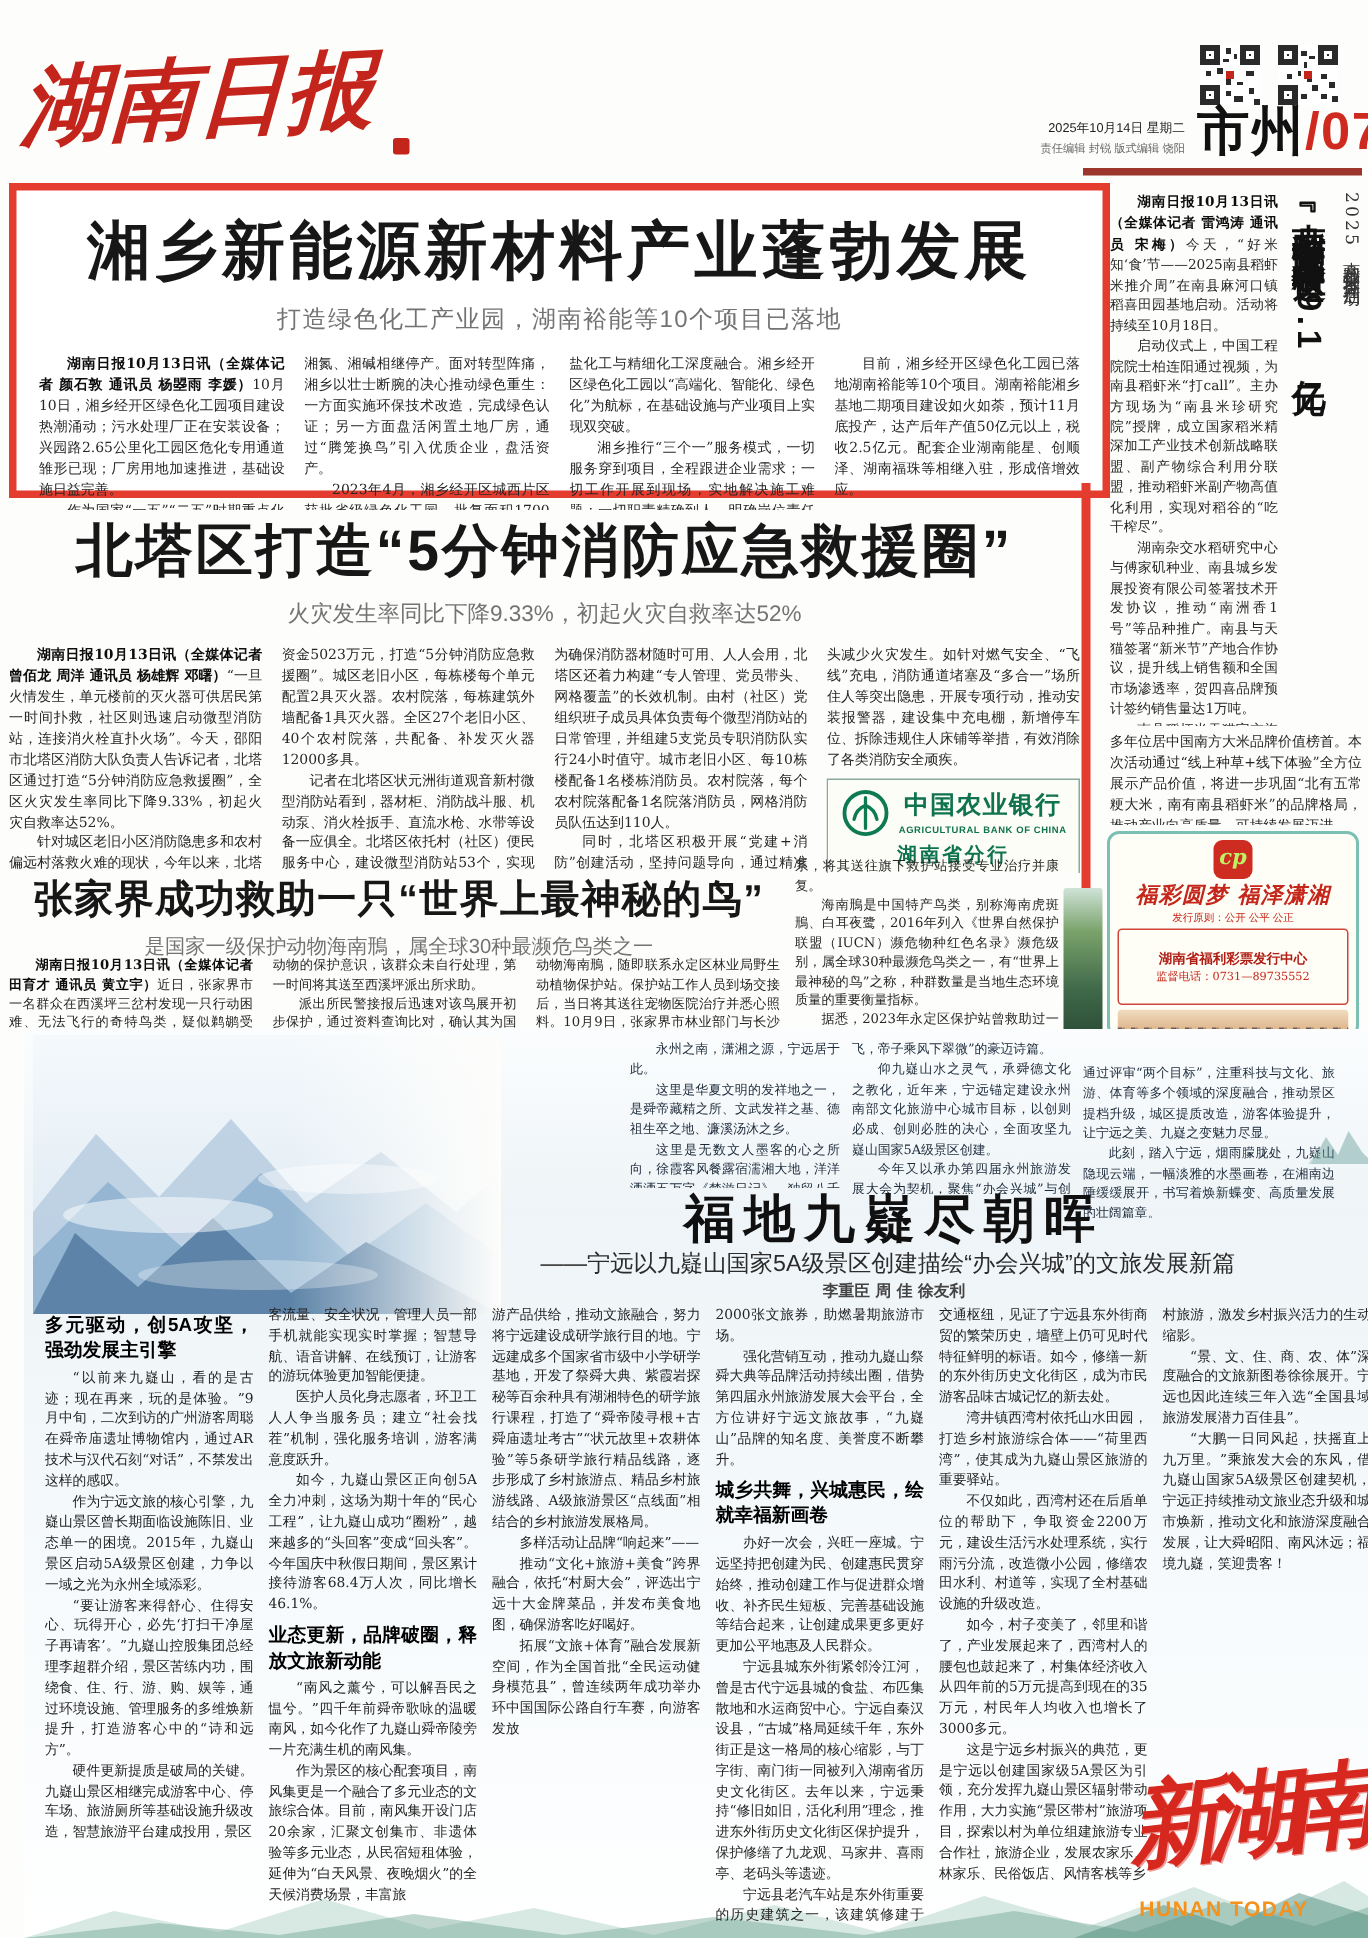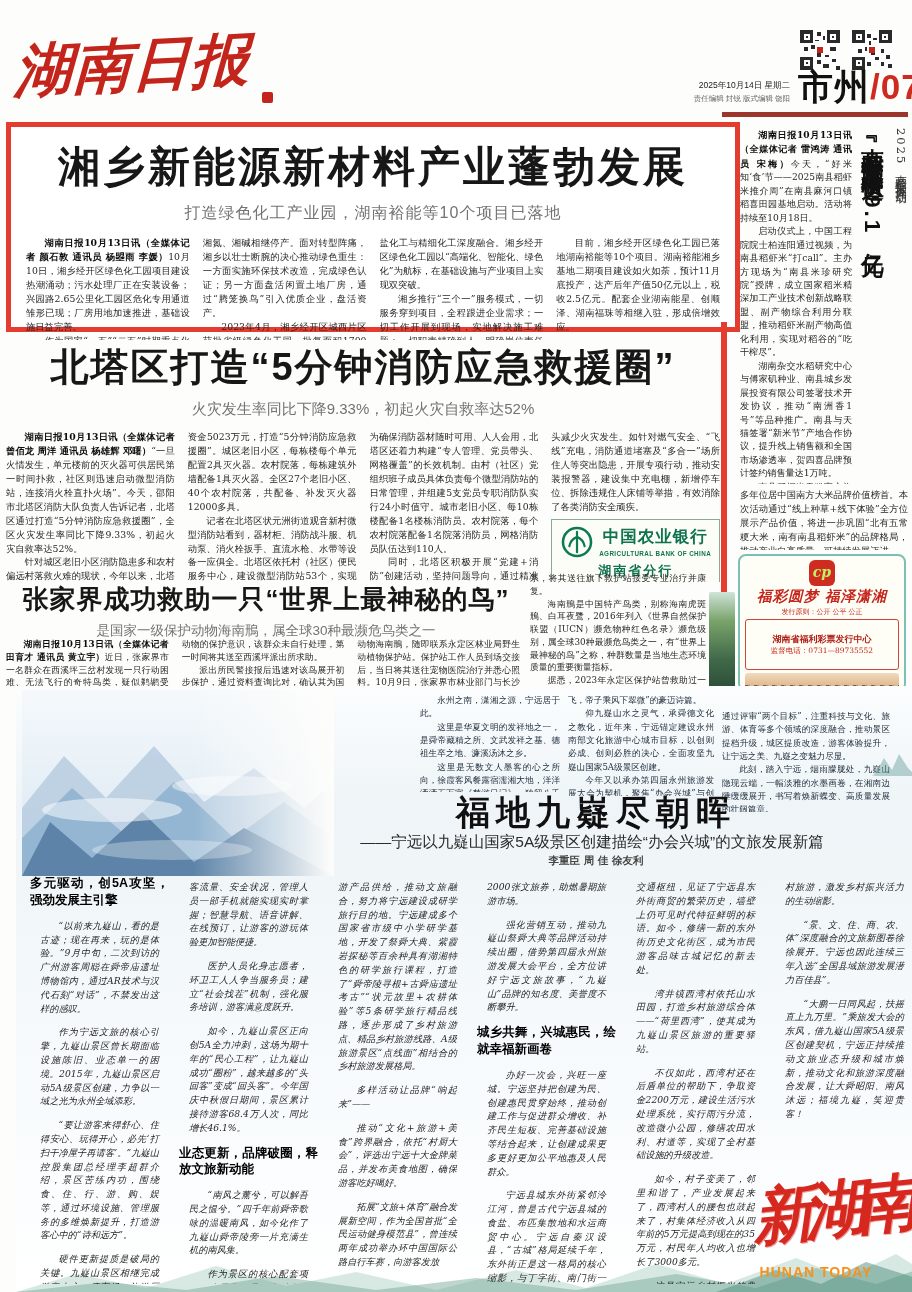--- a/index.html
+++ b/index.html
@@ -83,21 +83,21 @@
   .fintro{position:absolute;font-size:8.6px;line-height:1.55;color:#1c2a3a;text-align:justify;overflow:hidden;}
   .fintro p{margin:0;text-indent:2em;}
   .fintro p.cont{text-indent:0;}
   .ftitle{position:absolute;left:320px;top:104px;width:520px;text-align:center;font-family:"Liberation Sans",sans-serif;
           font-weight:900;font-size:34px;letter-spacing:6px;color:#101010;}
   .fsub{position:absolute;left:226px;top:146px;width:700px;text-align:center;font-family:"Liberation Sans",sans-serif;
         font-size:15.5px;color:#2b2b2b;}
   .fauth{position:absolute;left:320px;top:168px;width:520px;text-align:center;font-size:10.5px;font-weight:700;color:#444;}
   .fcols{position:absolute;left:14px;top:184px;width:884px;height:414px;display:flex;gap:10px;z-index:1;}
   .fcol{flex:1;overflow:hidden;font-size:9.2px;line-height:1.5;text-align:justify;color:#242424;}
-  .fcol p{margin:10px;text-indent:2em;font-style:italic;}
+  .fcol p{margin:0;text-indent:2em;}
   .fcol p.cont{text-indent:0;}
   .fcol h4{margin:5px 0 3px 0;font-family:"Liberation Sans",sans-serif;font-weight:900;font-size:12.5px;
            color:#000;line-height:1.35;text-indent:0;}
   .fmini{position:absolute;left:856px;top:66px;width:44px;height:24px;opacity:.55;}
   .bstrip{position:absolute;left:0;top:558px;width:912px;height:48px;z-index:0;}
   
   .nhn{position:absolute;left:736px;top:488px;width:180px;z-index:2;font-weight:900;font-style:italic;
        font-size:62px;color:#d6281e;letter-spacing:-10px;transform:rotate(-6deg);line-height:70px;
        font-family:"DejaVu Serif",serif;text-shadow:1px 1px 0 rgba(214,40,30,.45);}
   .hnt{position:absolute;left:700px;top:578px;width:200px;z-index:2;text-align:center;font-family:"Liberation Sans",sans-serif;

